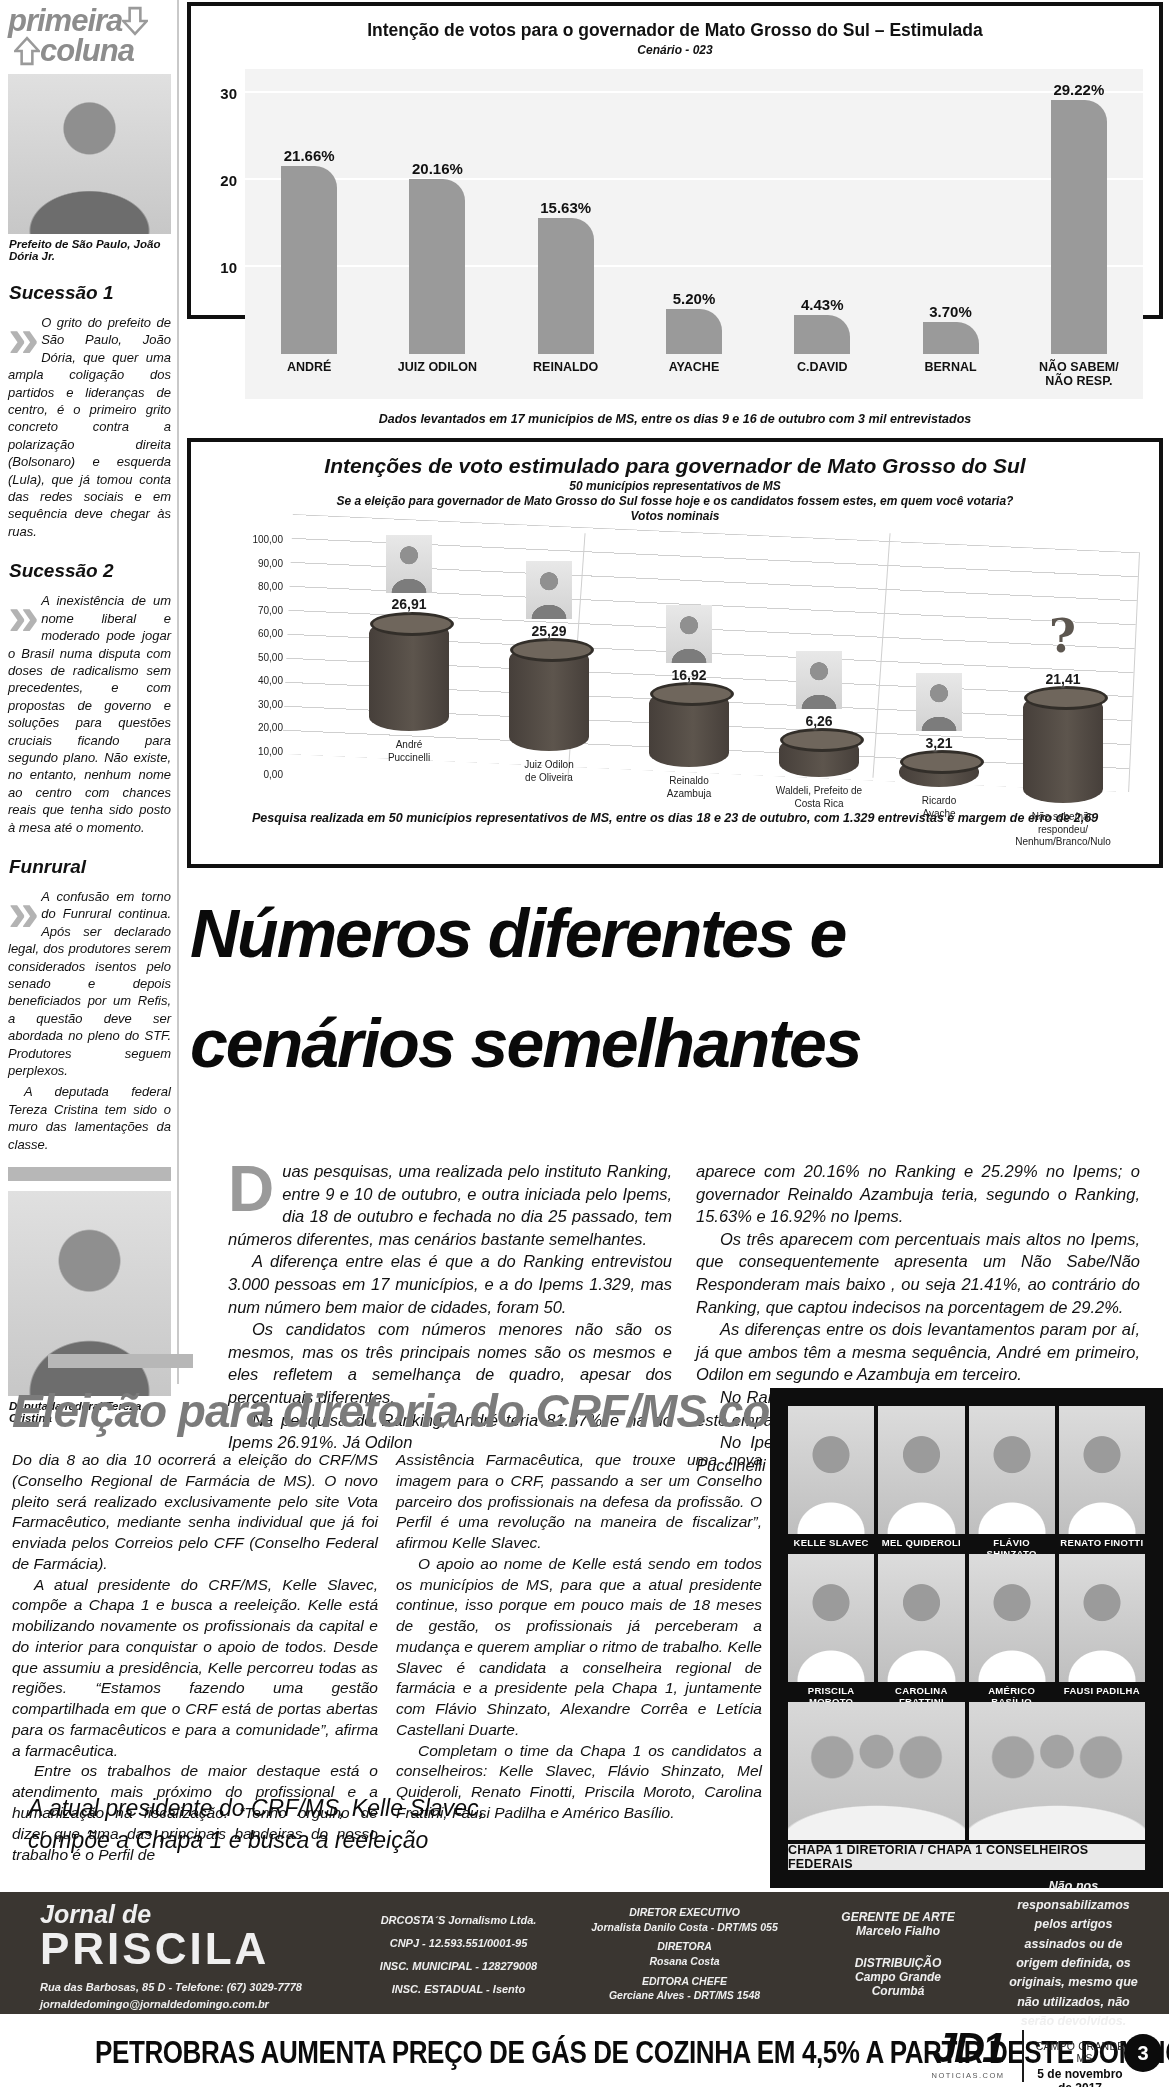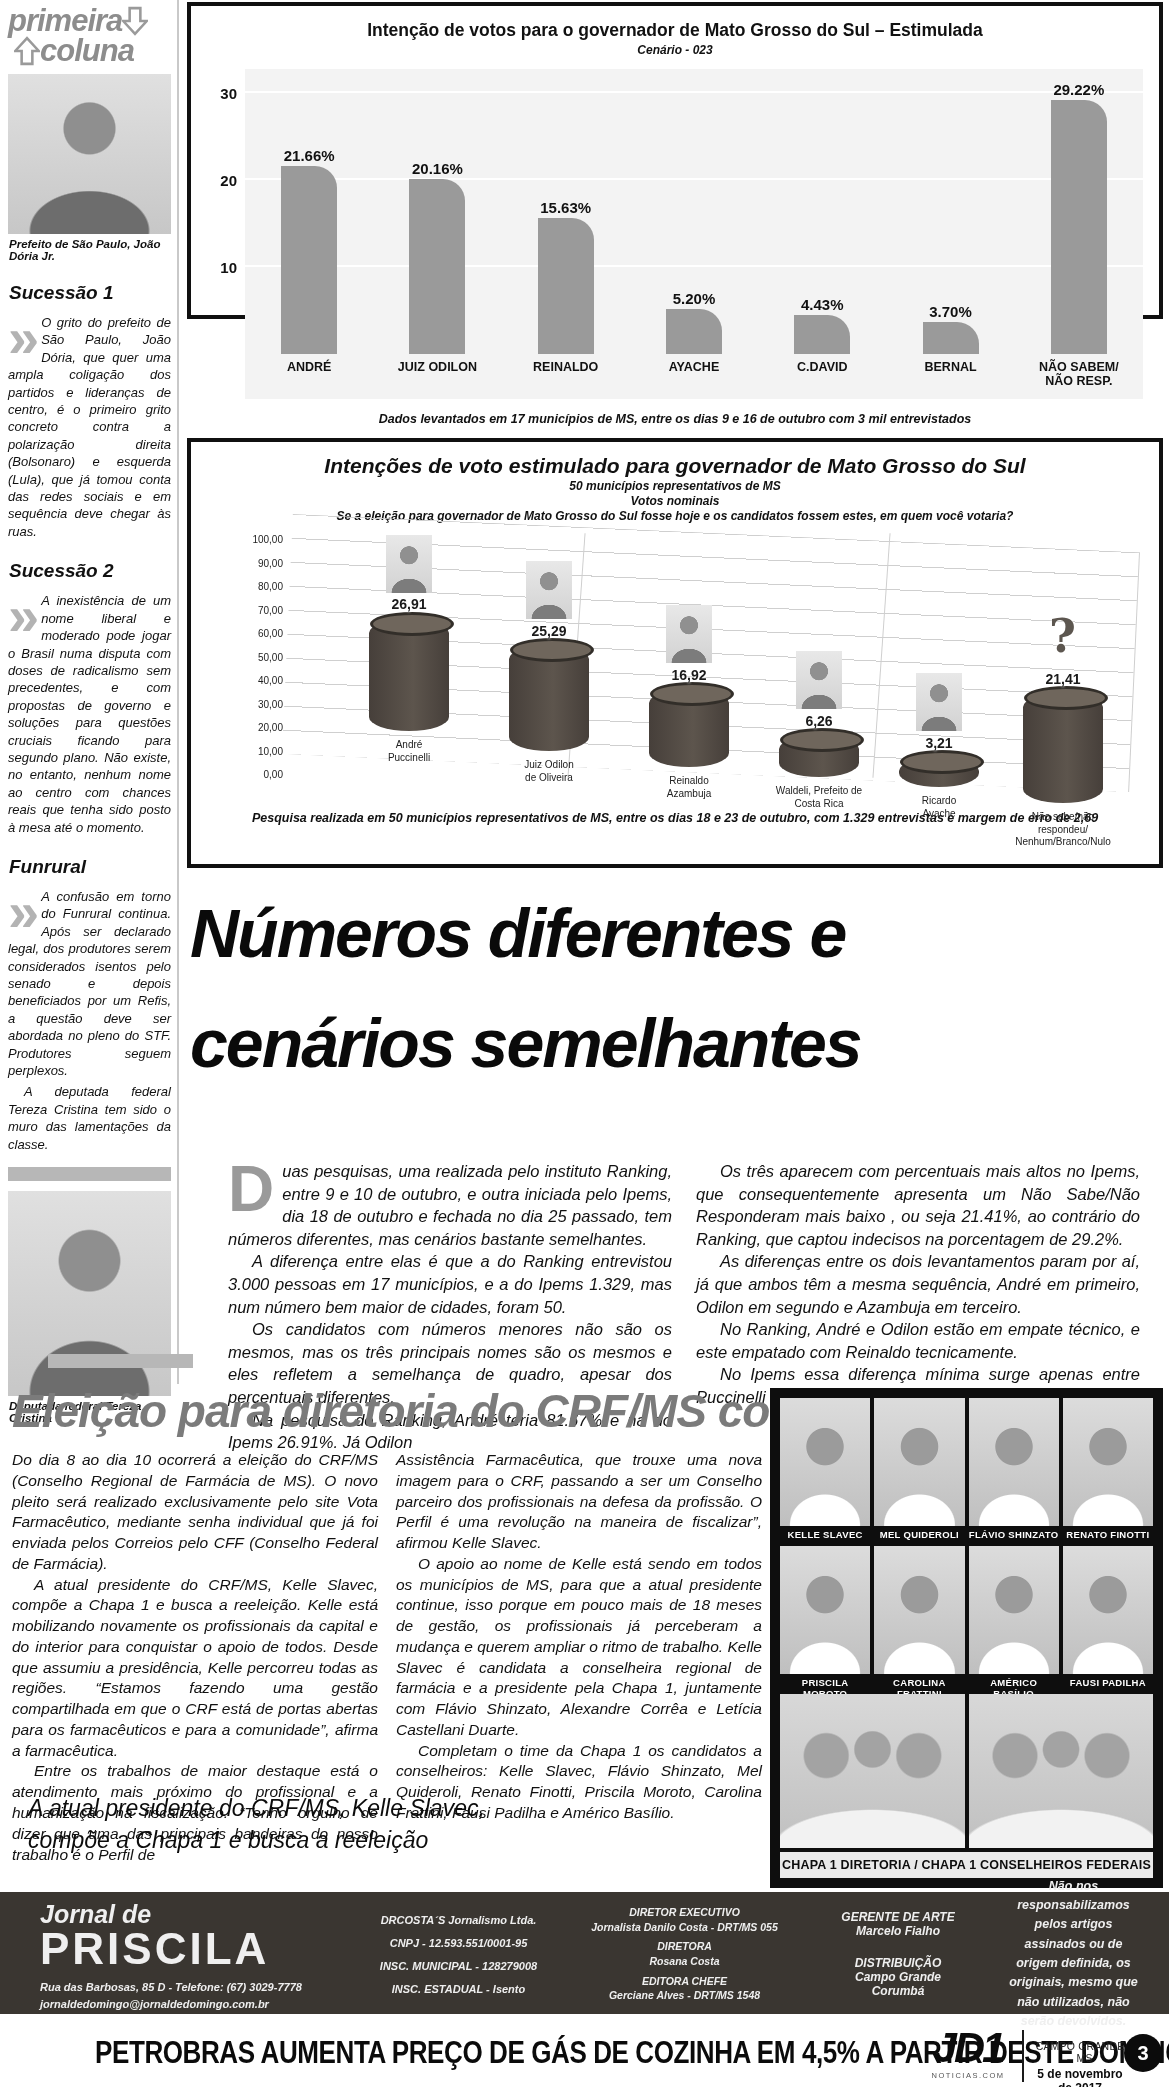--- a/index.html
+++ b/index.html
@@ -72,21 +72,21 @@
 
   
   #crf-headline{position:absolute;left:12px;top:1384px;width:1150px;font-size:46px;font-weight:700;font-style:italic;color:#7b7b7b;letter-spacing:-1px}
   .crfcol{position:absolute;top:1450px;width:366px;font-size:15.5px;font-style:italic;line-height:1.34;text-align:justify}
   #crfcol1{left:12px}
   #crfcol2{left:396px}
   .crfcol p{text-indent:22px}
   .crfcol p.first{text-indent:0}
 
   
-  #chapa{position:absolute;left:770px;top:1388px;width:393px;height:500px;background:#0e0e0e;padding:10px;display:flex;flex-direction:column;gap:4px}
+  #chapa{position:absolute;left:770px;top:1388px;width:393px;height:500px;background:#0e0e0e;padding:18px;display:flex;flex-direction:column;gap:4px}
   .chapa-grid{display:grid;grid-template-columns:repeat(4,1fr);gap:4px}
   .member .mphoto{height:128px;background:
      radial-gradient(ellipse 66% 40% at 50% 99%, #ffffff 58%, transparent 60%),
      radial-gradient(circle at 50% 38%, #9b9b9b 20%, transparent 21%),
      linear-gradient(#dcdcdc,#bfbfbf)}
   .member .mname{height:16px;color:#fff;font-size:9.5px;font-weight:700;text-align:center;padding-top:3px;letter-spacing:.3px}
   .chapa-groups{display:grid;grid-template-columns:1fr 1fr;gap:4px;flex:1}
   .gphoto{background:
      radial-gradient(circle at 25% 40%, #a3a3a3 13%, transparent 14%),
      radial-gradient(circle at 50% 36%, #a3a3a3 13%, transparent 14%),
@@ -220,22 +220,22 @@
 NÃO RESP.</div>
         </div>
     </div>
   </div>
   <div class="c-caption">Dados levantados em 17 municípios de MS, entre os dias 9 e 16 de outubro com 3 mil entrevistados</div>
 </div>
 
 <div id="chart2" class="chartbox">
   <div class="c2-title">Intenções de voto estimulado para governador de Mato Grosso do Sul</div>
   <div class="c2-sub">50 municípios representativos de MS</div>
+  <div class="c2-sub light">Se a eleição para governador de Mato Grosso do Sul fosse hoje e os candidatos fossem estes, em quem você votaria?</div>
   <div class="c2-sub">Votos nominais</div>
-  <div class="c2-sub light">Se a eleição para governador de Mato Grosso do Sul fosse hoje e os candidatos fossem estes, em quem você votaria?</div>
   <div id="c2area">
     <div class="c2grid"></div>
     <div class="c2vline" style="left:335px"></div>
     <div class="c2vline" style="left:640px"></div>
   <div class="c2tick" style="top: 6px;">100,00</div>
       <div class="c2tick" style="top: 29.5px;">90,00</div>
       <div class="c2tick" style="top: 53px;">80,00</div>
       <div class="c2tick" style="top: 76.5px;">70,00</div>
       <div class="c2tick" style="top: 100px;">60,00</div>
       <div class="c2tick" style="top: 123.5px;">50,00</div>
@@ -282,20 +282,21 @@
 <h1 id="headline" class="preline">Números diferentes e
 cenários semelhantes</h1>
 
 <div id="artcol1" class="artcol">
   <p class="first"><span class="dropcap">D</span><span>uas pesquisas, uma realizada pelo instituto Ranking, entre 9 e 10 de outubro, e outra iniciada pelo Ipems, dia 18 de outubro e fechada no dia 25 passado, tem números diferentes, mas cenários bastante semelhantes.</span></p>
   <p>A diferença entre elas é que a do Ranking entrevistou 3.000 pessoas em 17 municípios, e a do Ipems 1.329, mas num número bem maior de cidades, foram 50.</p>
   <p>Os candidatos com números menores não são os mesmos, mas os três principais nomes são os mesmos e eles refletem a semelhança de quadro, apesar dos percentuais diferentes.</p>
   <p>Na pesquisa do Ranking, André teria 81.67% e na do Ipems 26.91%. Já Odilon</p>
 </div>
 <div id="artcol2" class="artcol">
+  <p class="first">aparece com 20.16% no Ranking e 25.29% no Ipems; o governador Reinaldo Azambuja teria, segundo o Ranking, 15.63% e 16.92% no Ipems.</p>
   <p>Os três aparecem com percentuais mais altos no Ipems, que consequentemente apresenta um Não Sabe/Não Responderam mais baixo , ou seja 21.41%, ao contrário do Ranking, que captou indecisos na porcentagem de 29.2%.</p>
   <p>As diferenças entre os dois levantamentos param por aí, já que ambos têm a mesma sequência, André em primeiro, Odilon em segundo e Azambuja em terceiro.</p>
   <p>No Ranking, André e Odilon estão em empate técnico, e este empatado com Reinaldo tecnicamente.</p>
   <p>No Ipems essa diferença mínima surge apenas entre Puccinelli  e Oliveira.</p>
 </div>
 
 <h2 id="crf-headline">Eleição para diretoria do CRF/MS começa dia 8</h2>
 
 <div id="crfcol1" class="crfcol">
   <p class="first">Do dia 8 ao dia 10 ocorrerá a eleição do CRF/MS (Conselho Regional de Farmácia de MS). O novo pleito será realizado exclusivamente pelo site Vota Farmacêutico, mediante senha individual que já foi enviada pelos Correios pelo CFF (Conselho Federal de Farmácia).</p>

